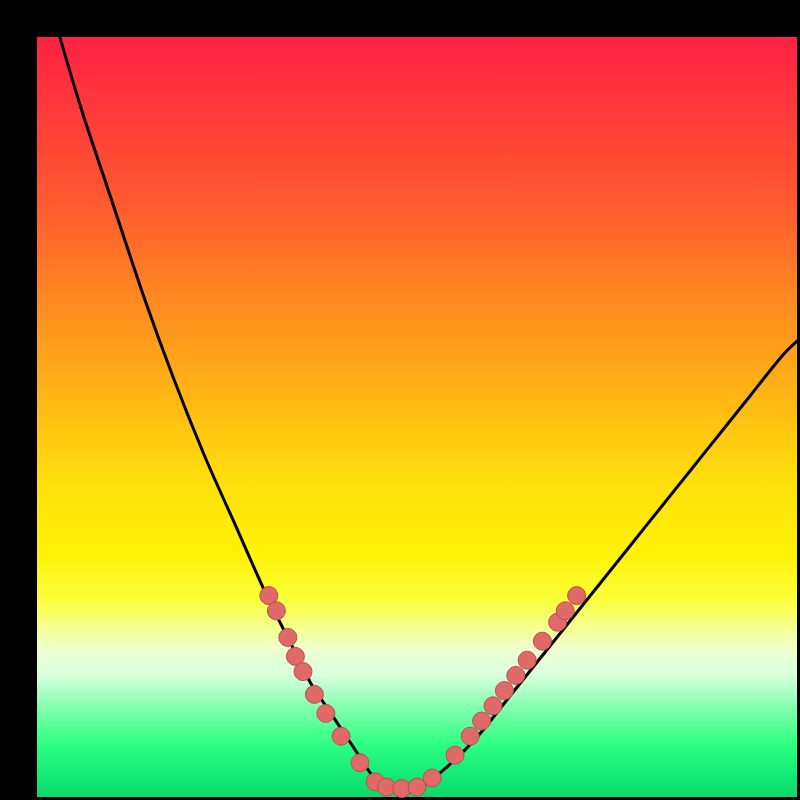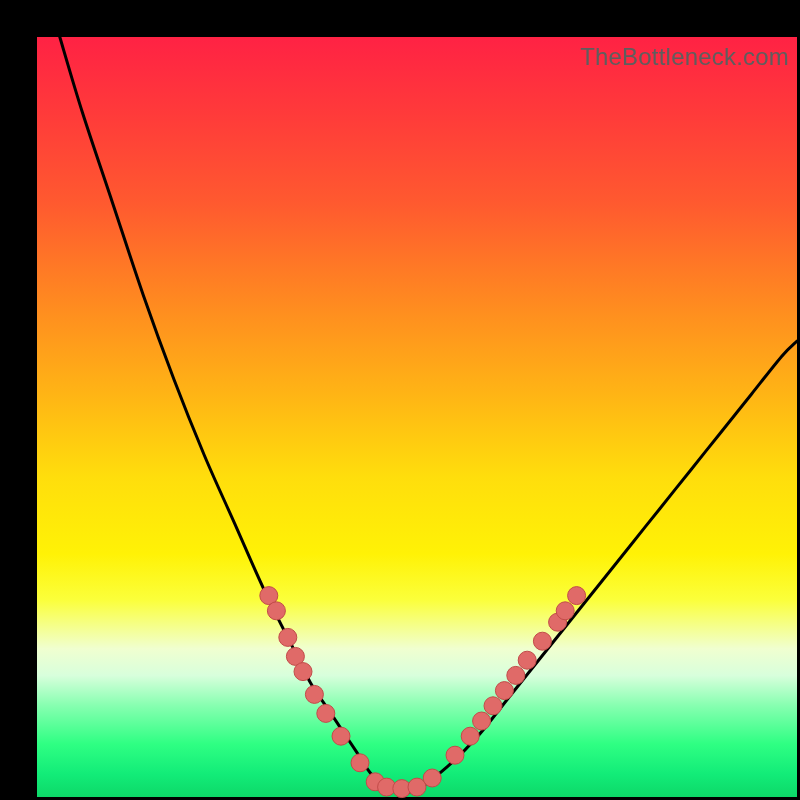--- a/index.html
+++ b/index.html
@@ -58,21 +58,20 @@
     width: 760px;
     height: 760px;
     overflow: visible;
   }
 </style>
 </head>
 <body>
 
 <div class="frame">
   <div class="plot-area">
-    <div class="watermark">TheBottleneck.com</div>
     <svg class="curve-layer" viewBox="0 0 760 760" preserveAspectRatio="none">
       <path id="curve-path" fill="none" stroke="#000000" stroke-width="3" stroke-linecap="round" stroke-linejoin="round" d="M 22.8 0.0 C 26.6 12.7, 36.7 48.1, 45.6 76.0 C 54.5 103.9, 65.9 136.8, 76.0 167.2 C 86.1 197.6, 96.3 229.3, 106.4 258.4 C 116.5 287.5, 126.7 315.4, 136.8 342.0 C 146.9 368.6, 157.1 393.9, 167.2 418.0 C 177.3 442.1, 187.5 463.6, 197.6 486.4 C 207.7 509.2, 217.9 533.3, 228.0 554.8 C 238.1 576.3, 250.8 600.4, 258.4 615.6 C 266.0 630.8, 268.5 637.1, 273.6 646.0 C 278.7 654.9, 283.7 661.2, 288.8 668.8 C 293.9 676.4, 298.9 684.0, 304.0 691.6 C 309.1 699.2, 314.1 706.8, 319.2 714.4 C 324.3 722.0, 329.3 731.5, 334.4 737.2 C 339.5 742.9, 344.5 745.8, 349.6 748.6 C 354.7 751.4, 359.7 753.3, 364.8 753.9 C 369.9 754.6, 372.4 756.5, 380.0 752.4 C 387.6 748.3, 400.3 738.5, 410.4 729.6 C 420.5 720.7, 430.7 710.6, 440.8 699.2 C 450.9 687.8, 461.1 673.9, 471.2 661.2 C 481.3 648.5, 491.5 635.9, 501.6 623.2 C 511.7 610.5, 521.9 597.9, 532.0 585.2 C 542.1 572.5, 552.3 559.9, 562.4 547.2 C 572.5 534.5, 582.7 521.9, 592.8 509.2 C 602.9 496.5, 613.1 483.9, 623.2 471.2 C 633.3 458.5, 643.5 445.9, 653.6 433.2 C 663.7 420.5, 673.9 407.9, 684.0 395.2 C 694.1 382.5, 704.3 369.9, 714.4 357.2 C 724.5 344.5, 737.2 328.1, 744.8 319.2 C 752.4 310.3, 757.5 306.5, 760.0 304.0"></path>
       <g id="marker-group">
           <circle cx="231.8" cy="558.6" r="9" fill="#e06a68" stroke="#c24b49" stroke-width="1"></circle>
           <circle cx="239.4" cy="573.8" r="9" fill="#e06a68" stroke="#c24b49" stroke-width="1"></circle>
           <circle cx="250.8" cy="600.4" r="9" fill="#e06a68" stroke="#c24b49" stroke-width="1"></circle>
           <circle cx="258.4" cy="619.4" r="9" fill="#e06a68" stroke="#c24b49" stroke-width="1"></circle>
           <circle cx="266.0" cy="634.6" r="9" fill="#e06a68" stroke="#c24b49" stroke-width="1"></circle>
           <circle cx="277.4" cy="657.4" r="9" fill="#e06a68" stroke="#c24b49" stroke-width="1"></circle>
           <circle cx="288.8" cy="676.4" r="9" fill="#e06a68" stroke="#c24b49" stroke-width="1"></circle>

